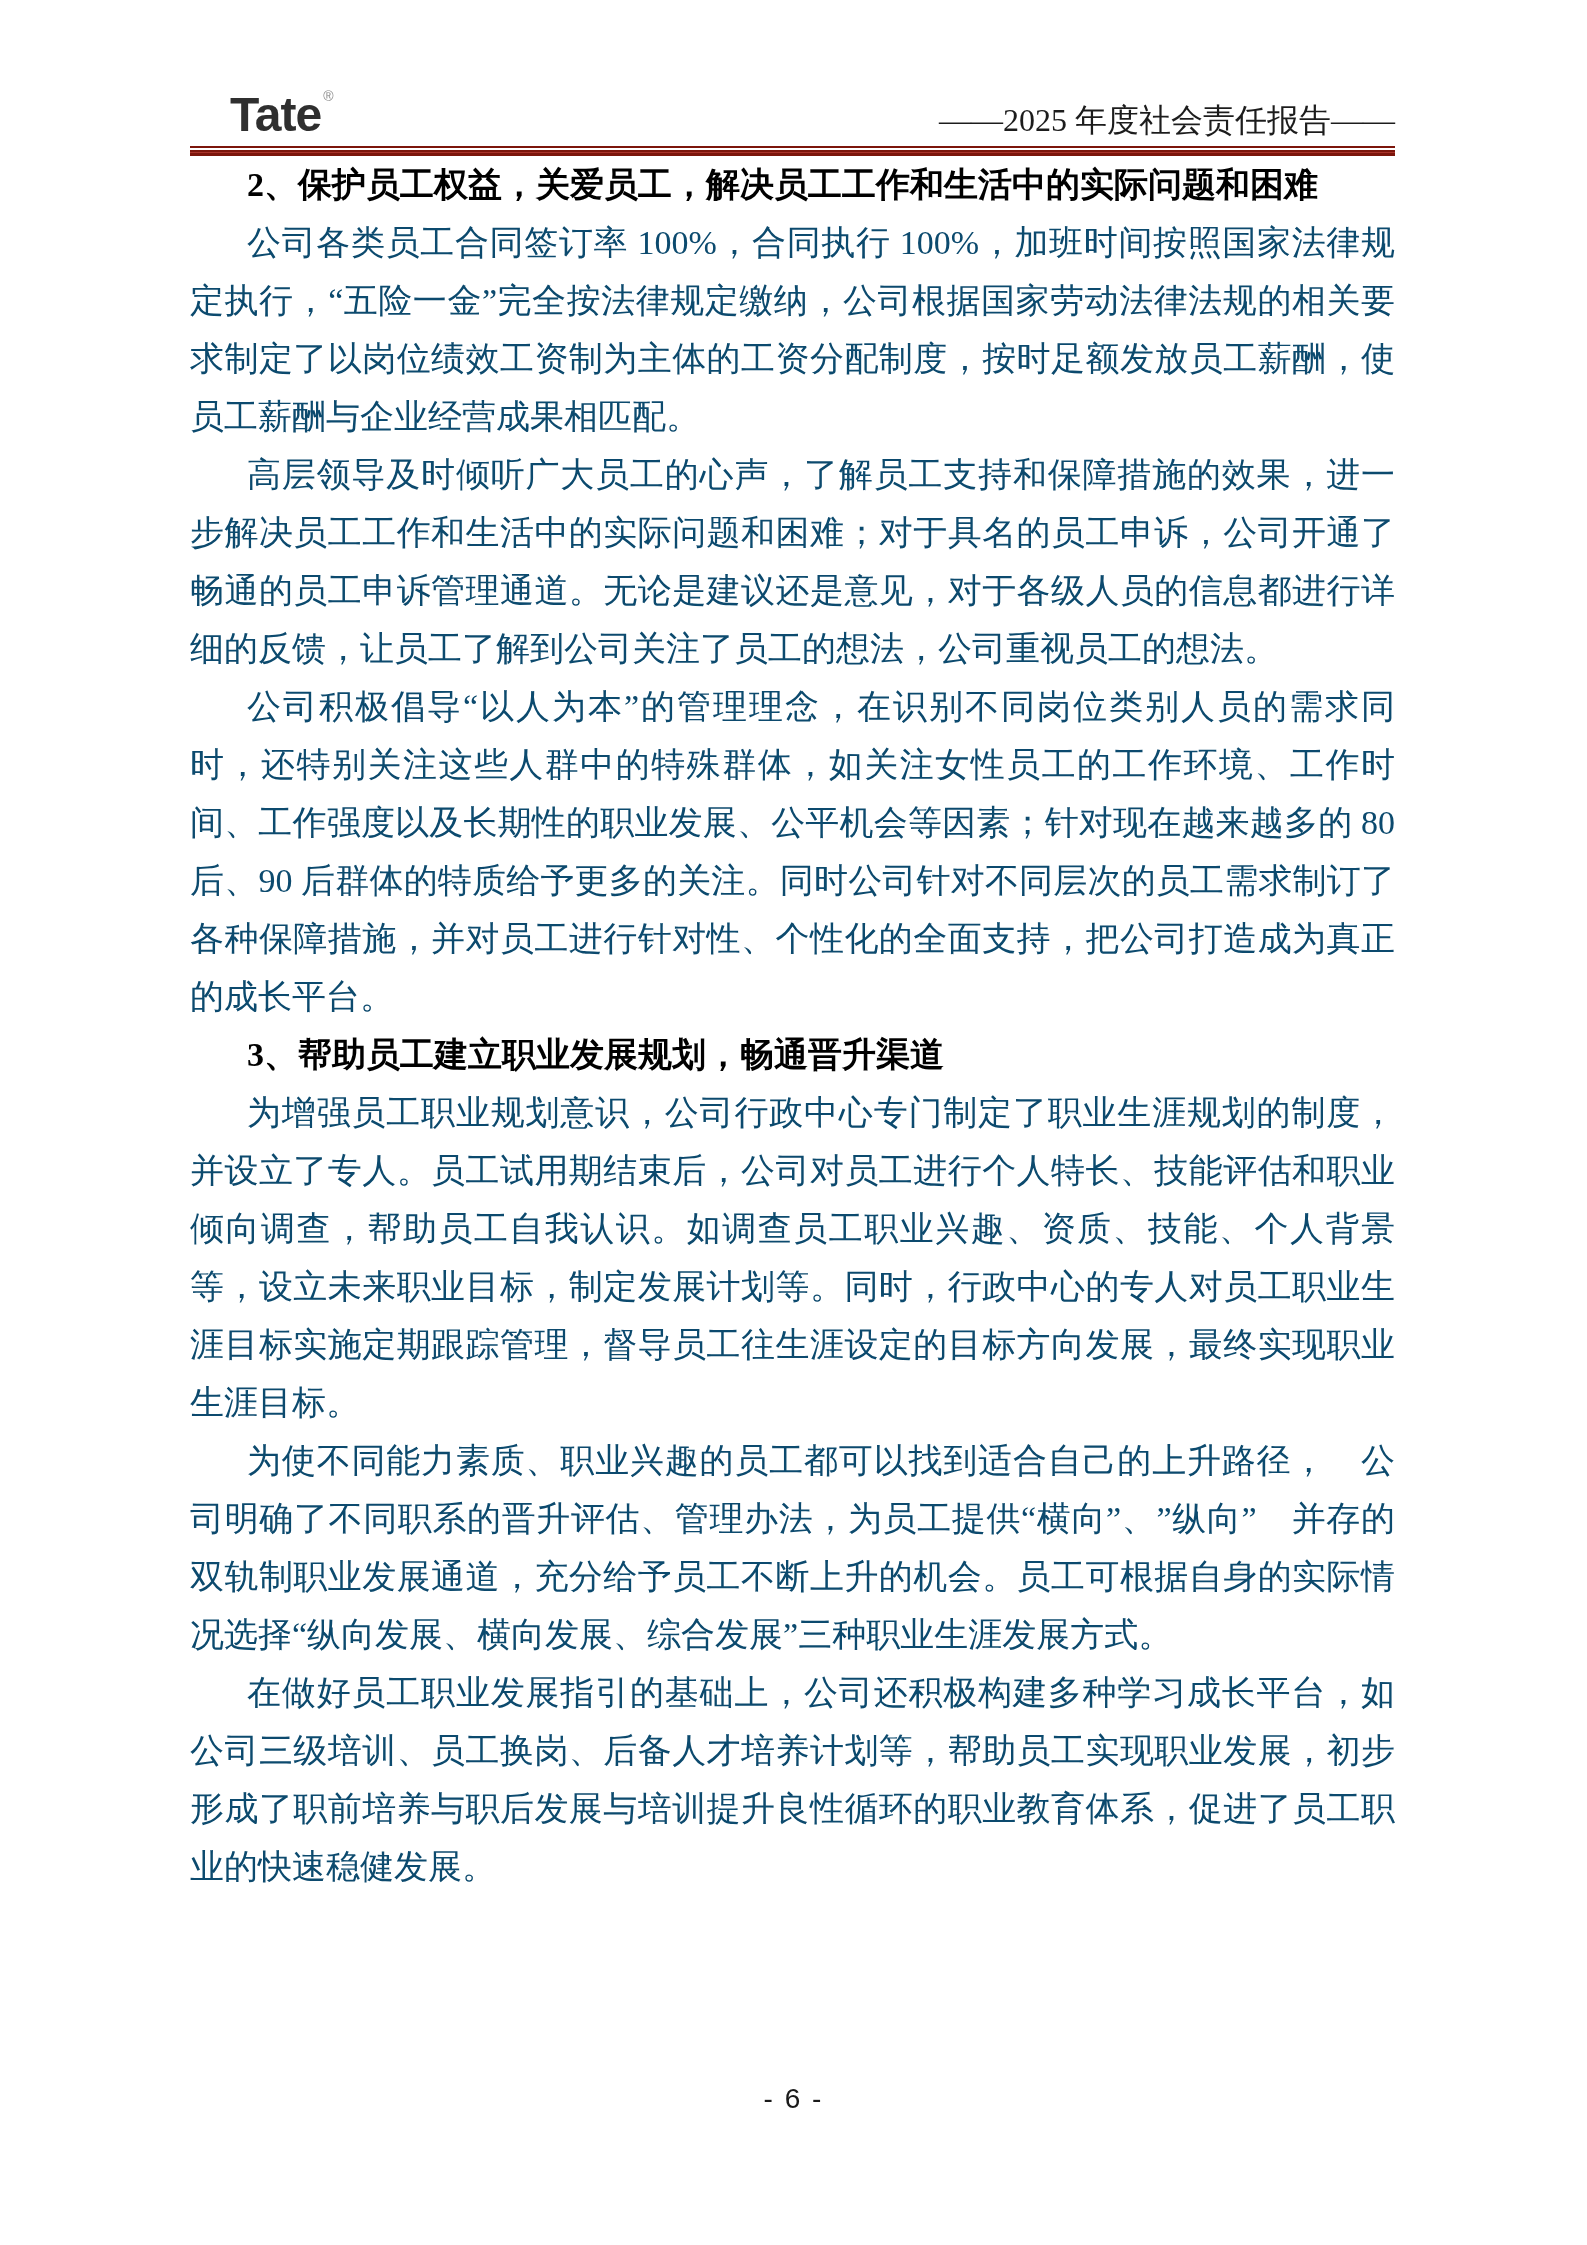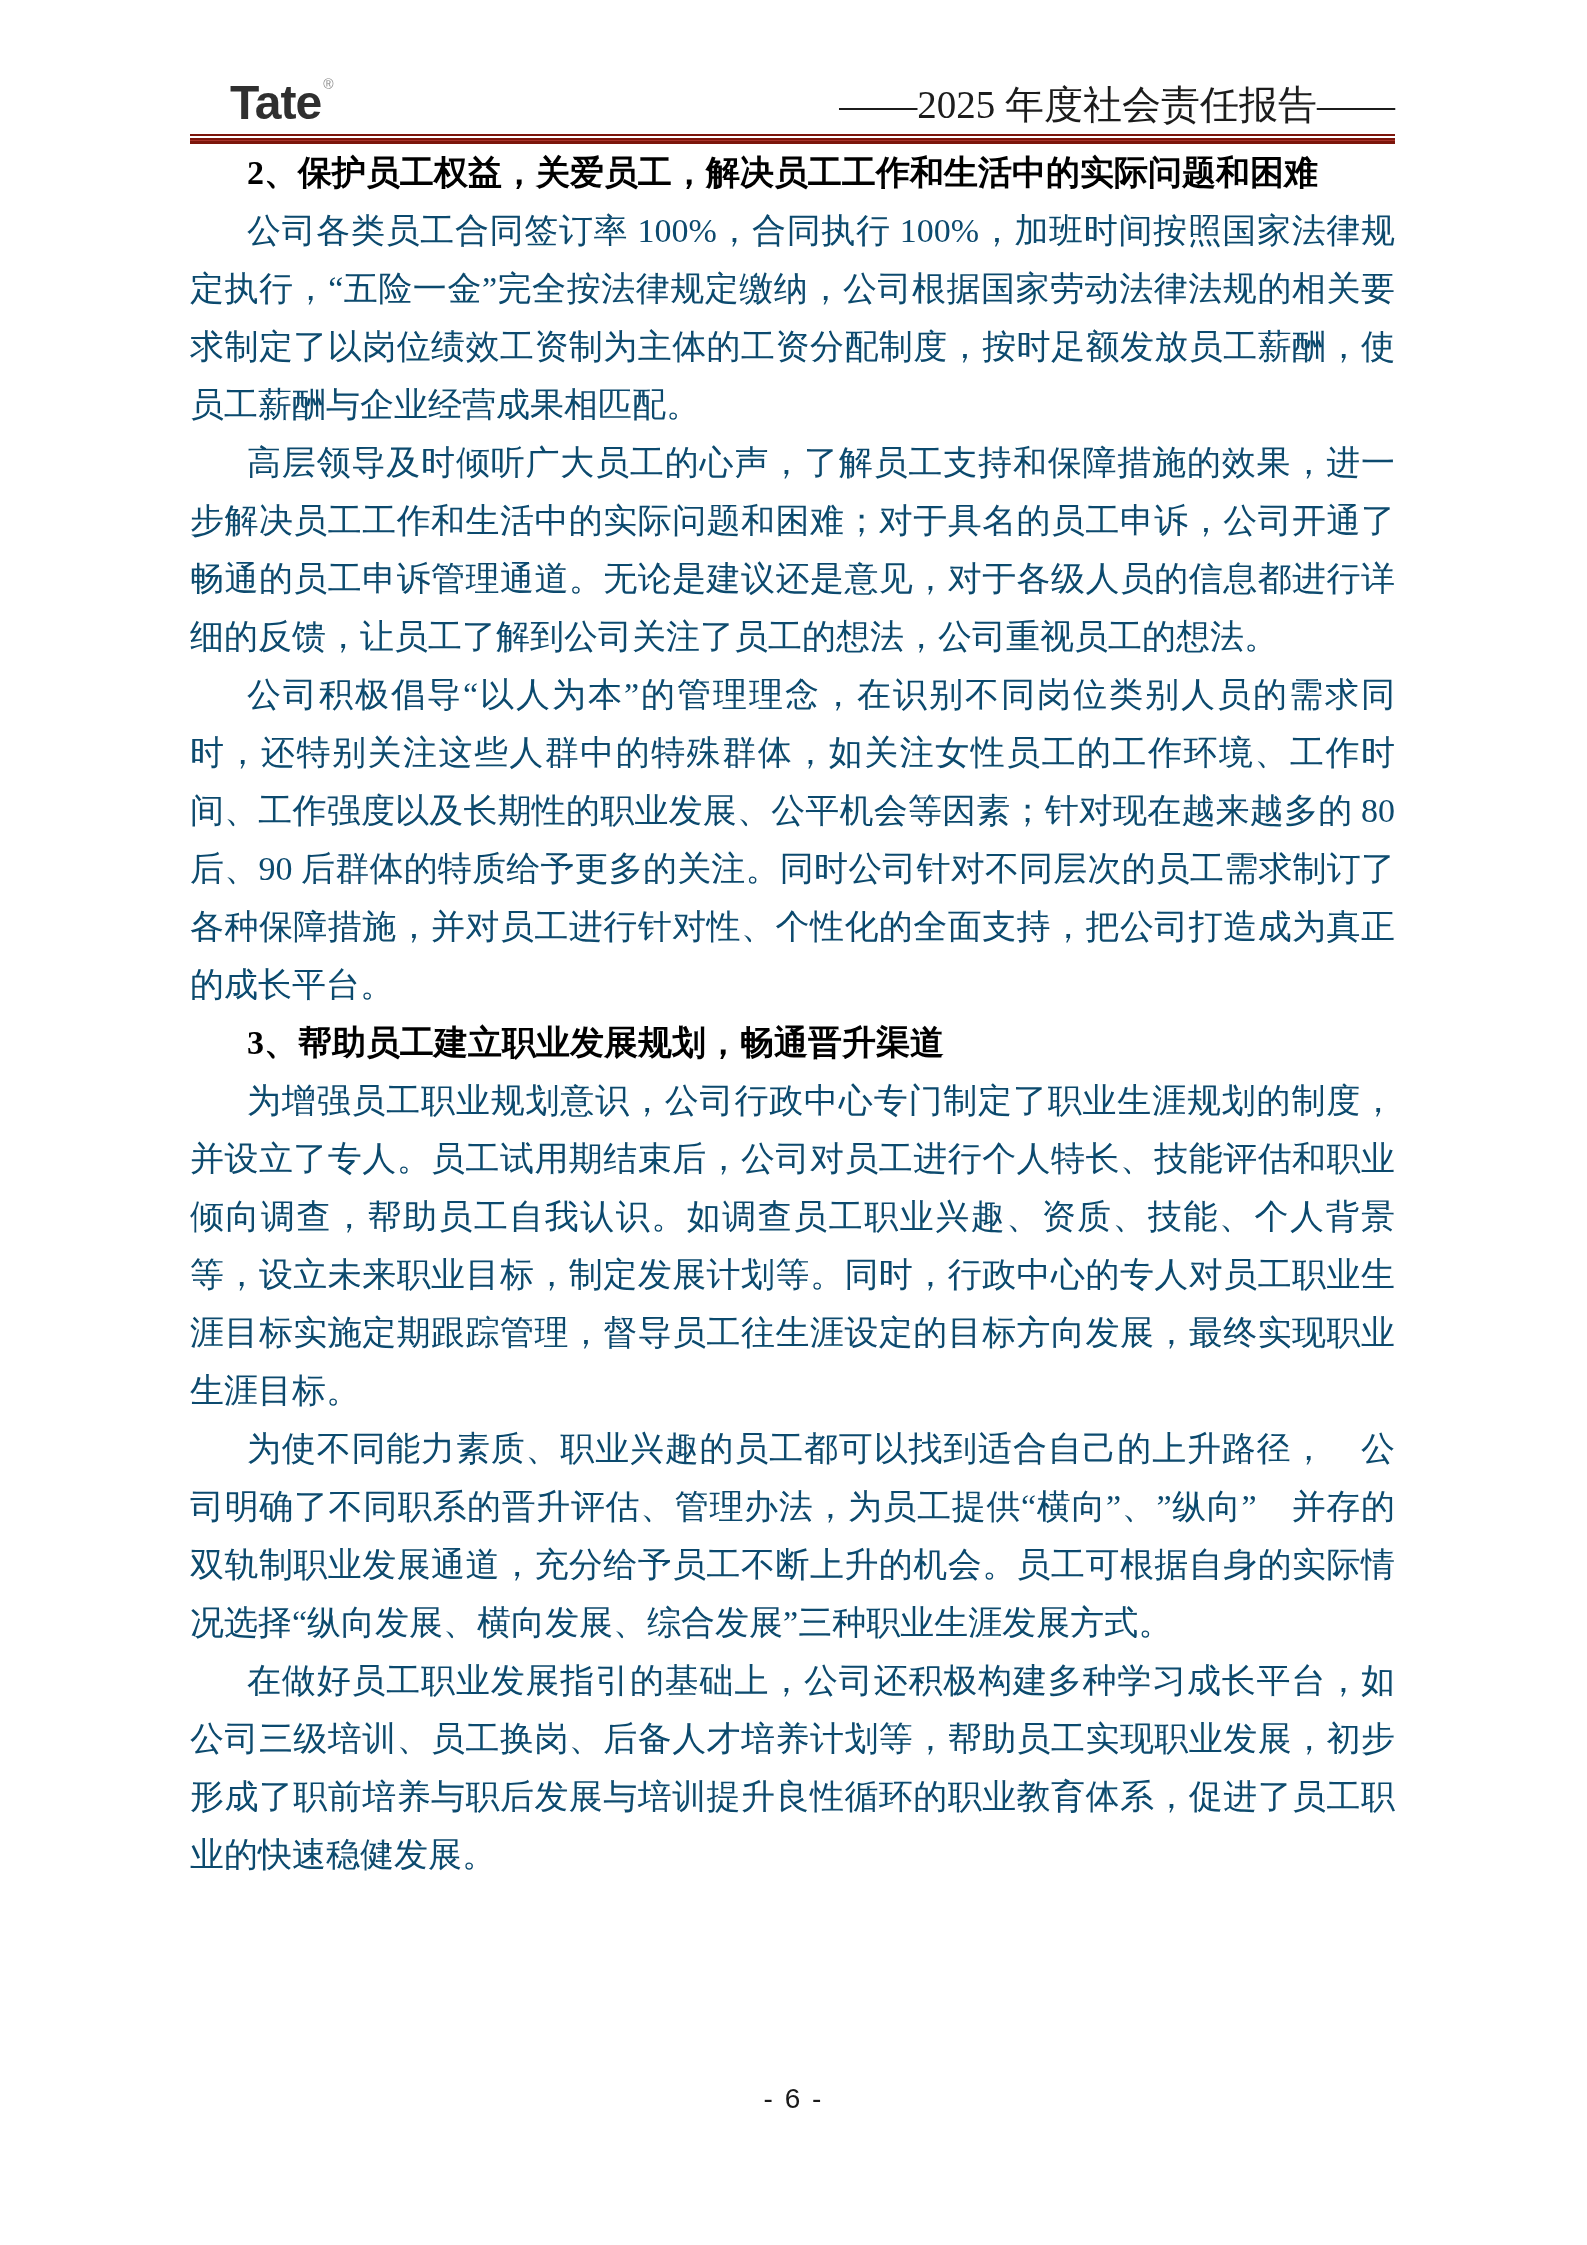--- a/index.html
+++ b/index.html
@@ -10,21 +10,21 @@
     width: 1587px;
     height: 2245px;
     background: #ffffff;
     overflow: hidden;
     font-family: "Liberation Serif", "DejaVu Serif", serif;
     color: #111111;
   }
 
   
   .header {
-    margin: 0 192px 0 190px;
+    margin: 12px 192px 0 190px;
     padding-top: 79px;
   }
   .header-row {
     display: flex;
     justify-content: space-between;
     align-items: flex-end;
   }
   .logo {
     margin-left: 40px;
     font-family: "Liberation Sans", "DejaVu Sans", sans-serif;
@@ -37,21 +37,21 @@
   .logo .reg {
     font-size: 14px;
     color: #8a8a8a;
     vertical-align: top;
     position: relative;
     top: -2px;
     left: 2px;
     font-weight: 400;
   }
   .report-title {
-    font-size: 39px;
+    font-size: 32px;
     color: #1c1c1c;
     line-height: 1;
     padding-bottom: 3px;
     white-space: nowrap;
   }
   .header-rule {
     margin-top: 7px;
     height: 10px;
     background: linear-gradient(
       to bottom,

